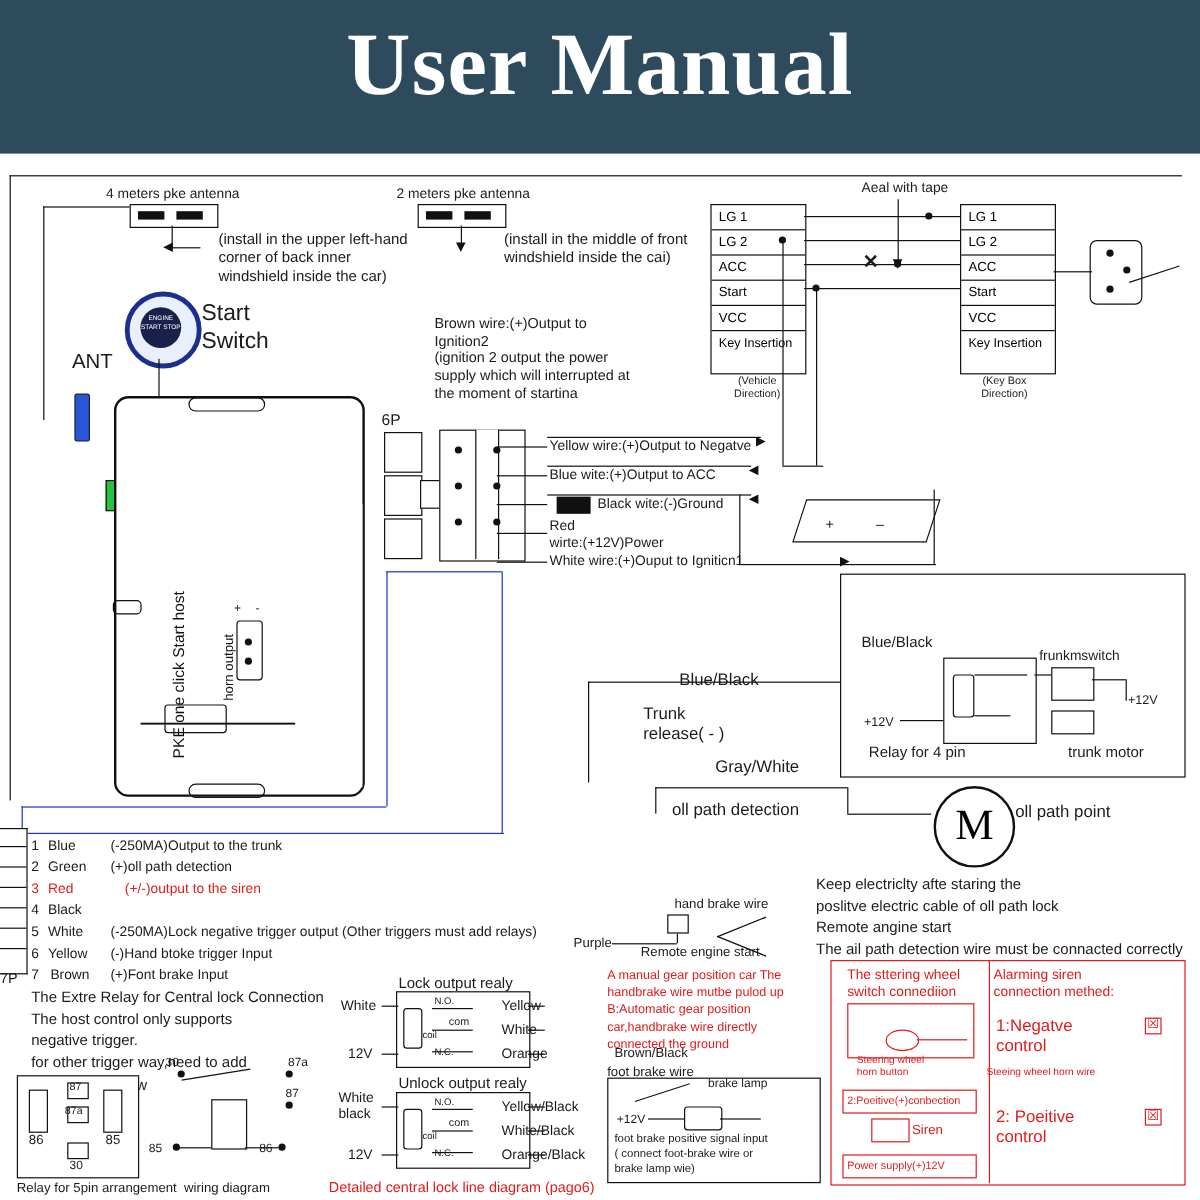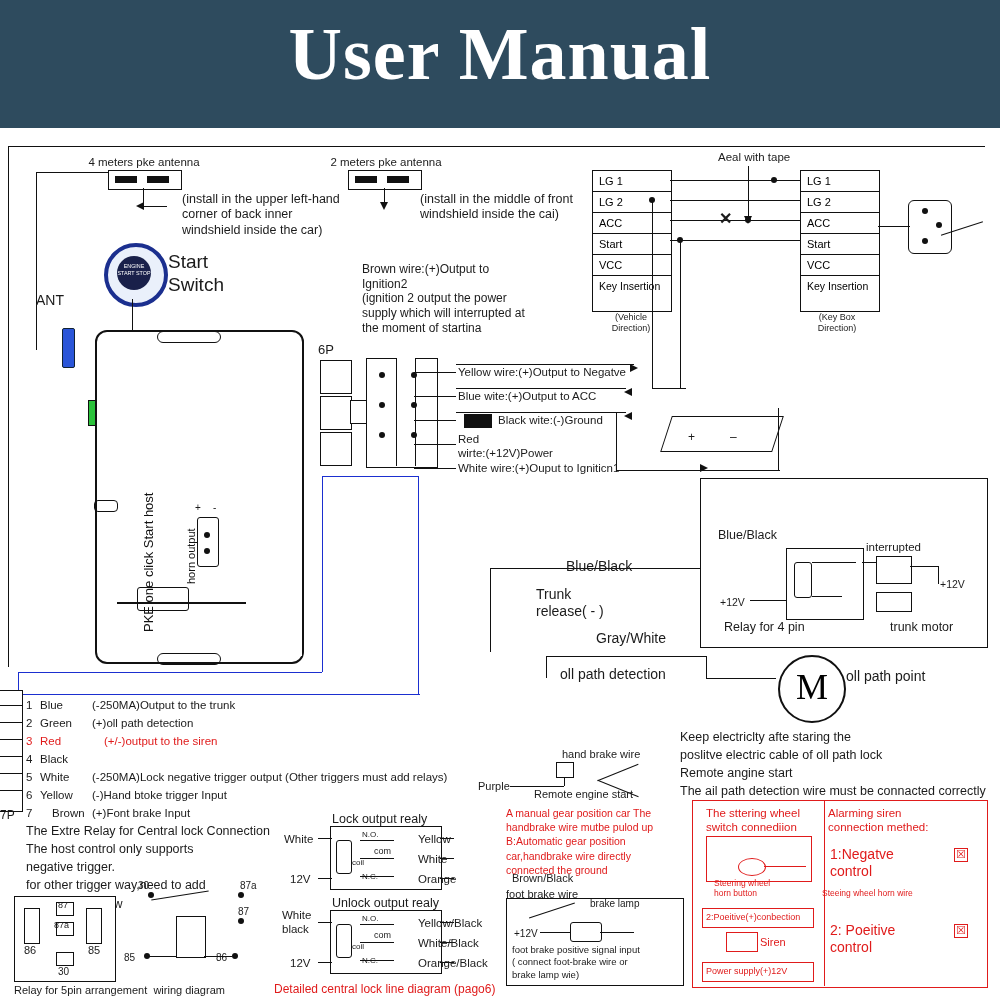--- a/index.html
+++ b/index.html
@@ -94,21 +94,21 @@
   <div class="startbtn">
     <div class="inner"></div>
     <div class="txt" style="left:9px;top:16px;">ENGINE
 START
 STOP</div>
   </div>
   <div class="lbl" style="left:168px;top:250px;font-size:19px;">Start
 Switch</div>
   <div class="vl" style="left:132px;top:299px;height:32px;"></div>
 
-  <div class="lbl" style="left:36px;top:292px;font-size:14px;">ANT</div>
+  <div class="lbl" style="left:60px;top:292px;font-size:17px;">ANT</div>
   <div class="ant"></div>
   <div class="greenled"></div>
 
   <div class="pke-host">
     <div class="slot" style="left:60px;top:-1px;width:62px;height:10px;border-radius:6px;"></div>
     <div class="slot" style="left:60px;top:321px;width:62px;height:10px;border-radius:6px;"></div>
     <div class="slot" style="left:-3px;top:168px;width:22px;height:10px;"></div>
     <div class="slot" style="left:40px;top:255px;width:50px;height:22px;border-radius:3px;"></div>
     <div style="position:absolute;left:20px;top:270px;width:168px;height:60px;border-top:2px solid #111;border-radius:0 0 40% 40%;"></div>
     <div class="host-text" style="left:44px;top:300px;">PKE one click Start host</div>
@@ -221,21 +221,21 @@
 
   <div class="box" style="left:700px;top:478px;width:286px;height:168px;"></div>
   <div class="lbl" style="left:718px;top:528px;font-size:12.5px;">Blue/Black</div>
   <div class="relaybox" style="left:786px;top:548px;width:76px;height:70px;"></div>
   <div class="coil" style="left:794px;top:562px;"></div>
   <div class="hl" style="left:812px;top:562px;width:44px;"></div>
   <div class="hl" style="left:812px;top:596px;width:30px;"></div>
   <div class="hl" style="left:862px;top:562px;width:34px;"></div>
   <div class="lbl" style="left:720px;top:596px;font-size:10.5px;">+12V</div>
   <div class="hl" style="left:750px;top:600px;width:36px;"></div>
-  <div class="lbl" style="left:866px;top:540px;font-size:11.5px;">interrupted</div>
+  <div class="lbl" style="left:866px;top:540px;font-size:11.5px;">frunkmswitch</div>
   <div class="box" style="left:876px;top:556px;width:34px;height:26px;"></div>
   <div class="box" style="left:876px;top:592px;width:34px;height:18px;"></div>
   <div class="hl" style="left:910px;top:566px;width:28px;"></div>
   <div class="vl" style="left:938px;top:566px;height:18px;"></div>
   <div class="lbl" style="left:940px;top:578px;font-size:10.5px;">+12V</div>
   <div class="lbl" style="left:724px;top:620px;font-size:12.5px;">Relay for 4 pin</div>
   <div class="lbl" style="left:890px;top:620px;font-size:12.5px;">trunk motor</div>
 
   <div class="vl blue" style="left:322px;top:476px;height:128px;"></div>
   <div class="hl blue" style="left:322px;top:476px;width:96px;"></div>
@@ -291,21 +291,21 @@
 
   <div class="lbl" style="left:26px;top:770px;">5</div>
   <div class="lbl" style="left:40px;top:770px;">White</div>
   <div class="lbl" style="left:92px;top:770px;">(-250MA)Lock negative trigger output (Other triggers must add relays)</div>
 
   <div class="lbl" style="left:26px;top:788px;">6</div>
   <div class="lbl" style="left:40px;top:788px;">Yellow</div>
   <div class="lbl" style="left:92px;top:788px;">(-)Hand btoke trigger Input</div>
 
   <div class="lbl" style="left:26px;top:806px;">7</div>
-  <div class="lbl" style="left:52px;top:806px;">Brown</div>
+  <div class="lbl" style="left:42px;top:806px;">Brown</div>
   <div class="lbl" style="left:92px;top:806px;">(+)Font brake Input</div>
 
   <div class="lbl" style="left:26px;top:822px;width:250px;font-size:12.5px;line-height:1.45;">The Extre Relay for Central lock Connection
 The host control only supports
 negative trigger.
 for other trigger way,need to add
 2 relays as below</div>
 
   <div class="lbl" style="left:332px;top:812px;font-size:12.5px;">Lock output realy</div>
   <div class="lockrelay" style="left:330px;top:826px;width:110px;height:62px;"></div>

